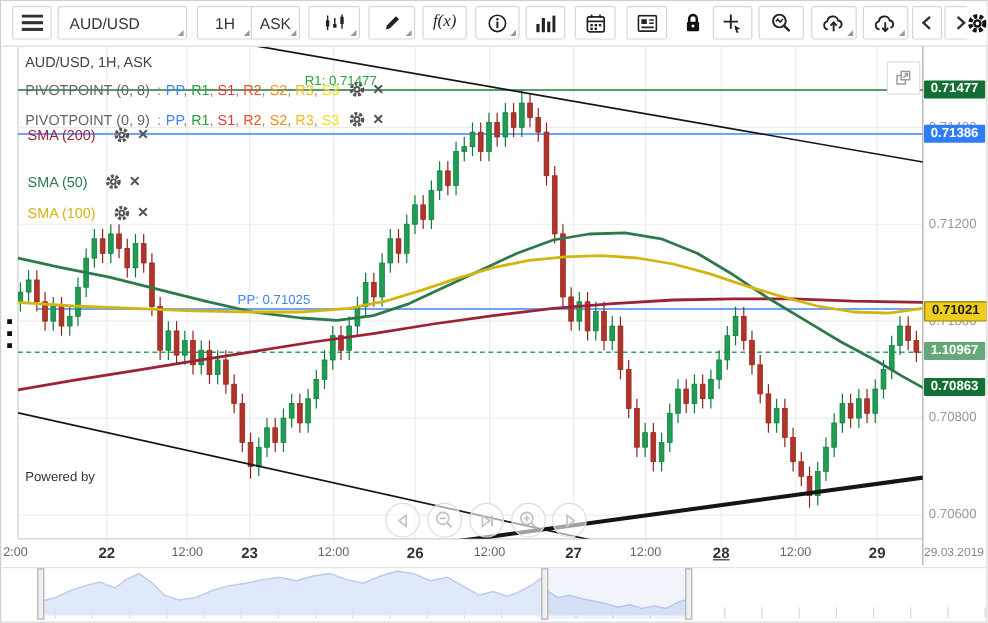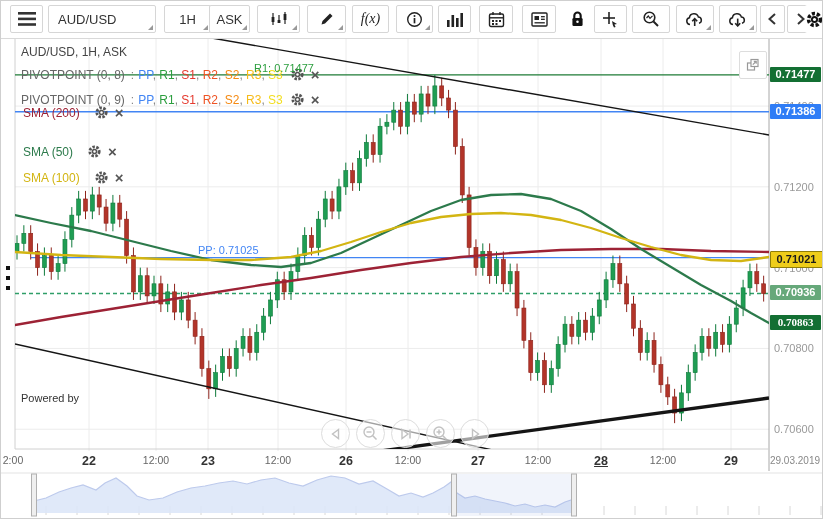--- a/index.html
+++ b/index.html
@@ -536,22 +536,22 @@
 
     <div id="axis-labels">
         <div class="price-tick" style="top: 99.0706px;">0.71400</div>
         <div class="price-tick" style="top: 179.855px;">0.71200</div>
         <div class="price-tick" style="top: 260.639px;">0.71000</div>
         <div class="price-tick" style="top: 341.424px;">0.70800</div>
         <div class="price-tick" style="top: 422.208px;">0.70600</div>
         <div class="price-box" style="top: 65.9686px; background: rgb(19, 111, 51); color: rgb(255, 255, 255);">0.71477</div>
         <div class="price-box" style="top: 102.725px; background: rgb(47, 125, 246); color: rgb(255, 255, 255);">0.71386</div>
         <div class="price-box" style="top: 250.157px; background: rgb(239, 205, 26); color: rgb(26, 26, 26); border: 1px solid rgb(143, 126, 8);">0.71021</div>
-        <div class="price-box" style="top: 284.49px; background: rgb(102, 168, 122); color: rgb(255, 255, 255);">0.70936</div>
-        <div class="price-box" style="top: 313.976px; background: rgb(19, 111, 51); color: rgb(255, 255, 255); font-family: Liberation Serif, serif;">0.70863</div>
+        <div class="price-box" style="top: 284.49px; background: rgb(102, 168, 122); color: rgb(255, 255, 255);">1.10967</div>
+        <div class="price-box" style="top: 313.976px; background: rgb(19, 111, 51); color: rgb(255, 255, 255);">0.70863</div>
       </div>
     <div id="time-labels">
         <div class="time-tick" style="left: 12px;">2:00</div>
         <div class="time-tick bold" style="left: 88px;">22</div>
         <div class="time-tick" style="left: 155px;">12:00</div>
         <div class="time-tick bold" style="left: 207px;">23</div>
         <div class="time-tick" style="left: 277px;">12:00</div>
         <div class="time-tick bold" style="left: 345px;">26</div>
         <div class="time-tick" style="left: 407px;">12:00</div>
         <div class="time-tick bold" style="left: 477px;">27</div>

